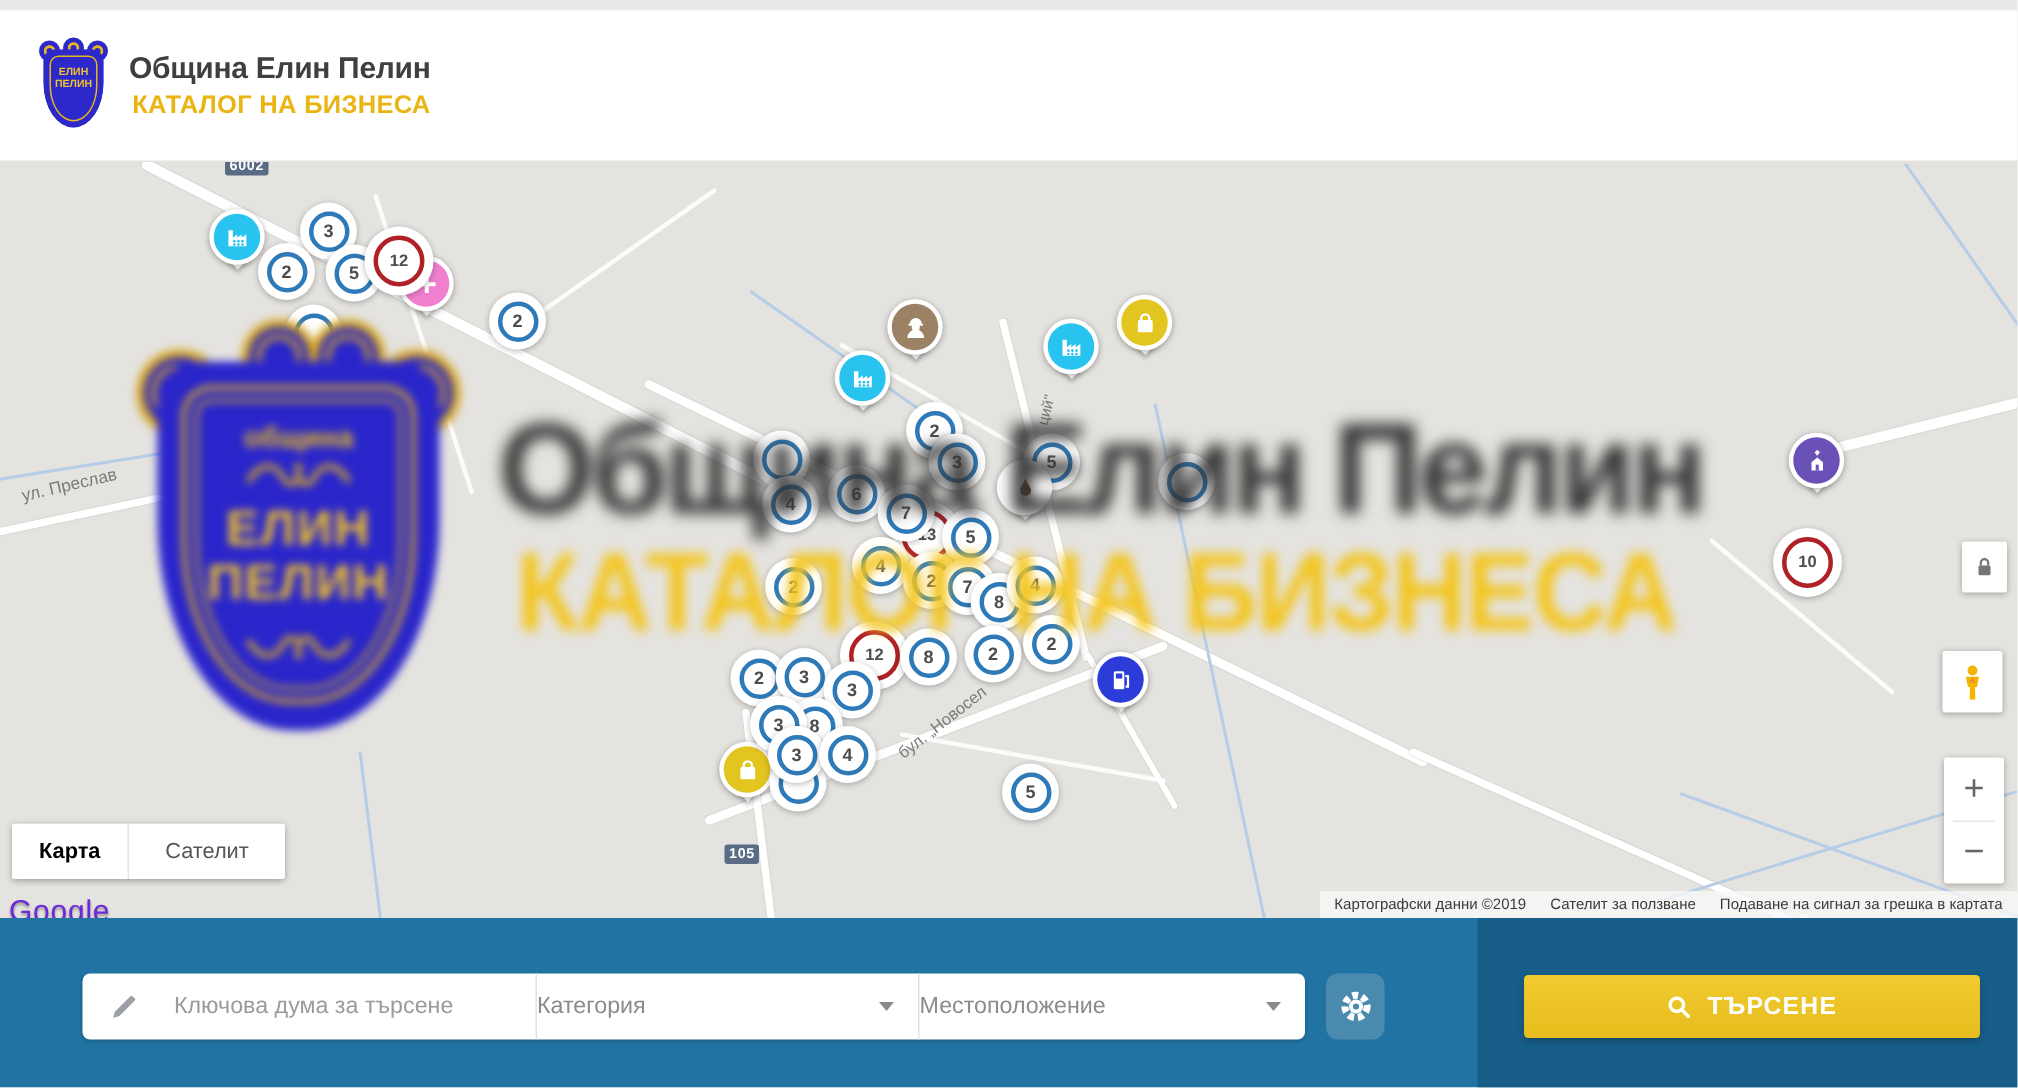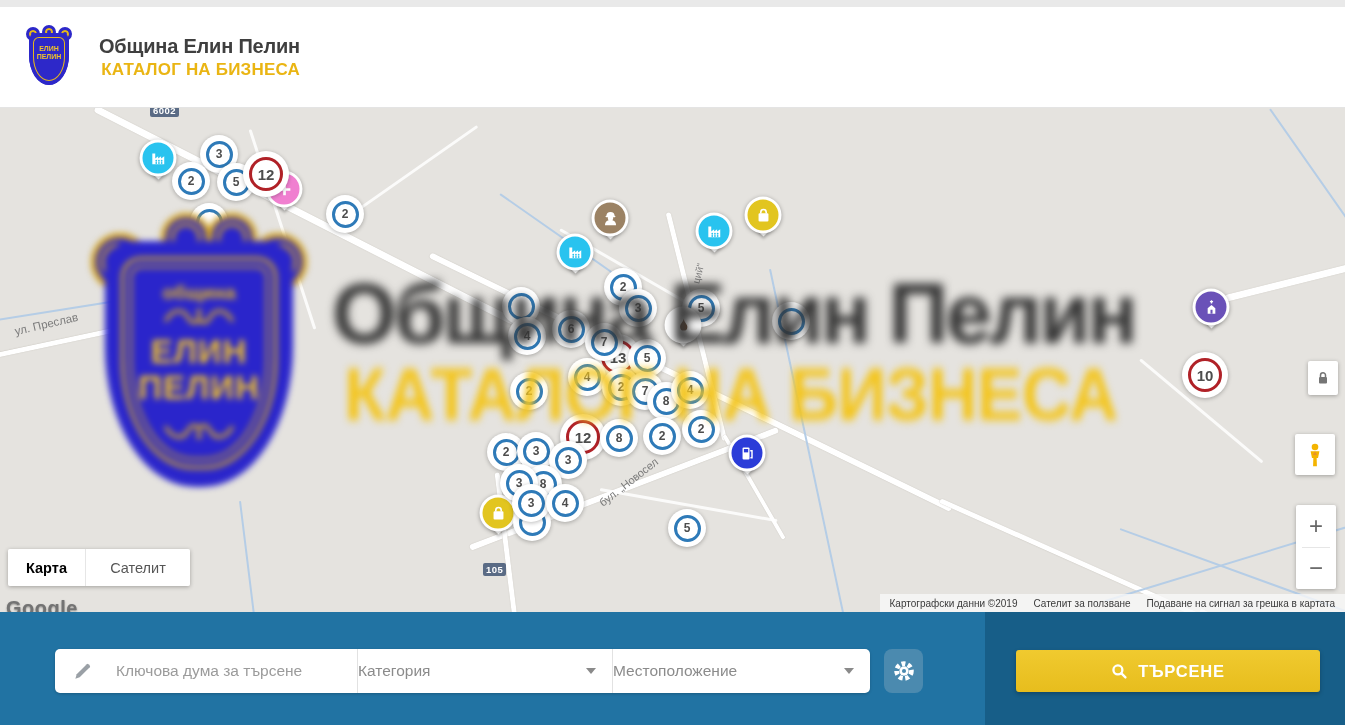--- a/index.html
+++ b/index.html
@@ -1,21 +1,21 @@
 <!DOCTYPE html>
 <html><head>
 <meta charset="utf-8">
 <style>
   * { margin:0; padding:0; box-sizing:border-box; }
   html,body { width:1345px; height:725px; font-family:"Liberation Sans", sans-serif; background:#fff; overflow:hidden; }
 
   
   .topstrip { height:7px; background:#e9e9e9; }
   .header { position:relative; height:101px; background:#fff; border-bottom:1px solid #e4e4e4; display:flex; align-items:center; padding:0 26px; box-shadow:0 1px 2px rgba(0,0,0,.04); }
-  .brand { display:flex; align-items:center; gap:27px; }
+  .brand { display:flex; align-items:center; gap:14px; }
   .crest-sm { position:relative; width:46px; height:60px; }
   .crest-sm .body { position:absolute; left:3px; top:6px; width:40px; height:52px; background:#2d28c9; border-radius:8px 8px 20px 20px / 8px 8px 30px 30px; box-shadow:inset 0 0 0 2px #2d28c9; }
   .crest-sm .frame { position:absolute; left:7px; top:10px; width:32px; height:44px; border:1px solid #e5b71c; border-radius:6px 6px 16px 16px / 6px 6px 24px 24px; }
   .crest-sm .vol { position:absolute; width:14px; height:14px; background:#2d28c9; border:3px solid #2d28c9; border-radius:50%; box-shadow:inset 0 0 0 2px #e5b71c; }
   .crest-sm .v1{left:0;top:2;} .crest-sm .v2{left:16px;top:-2px;} .crest-sm .v3{right:0;top:2;}
   .crest-sm .txt { position:absolute; left:0; top:18px; width:100%; text-align:center; color:#f0c22a; font-weight:bold; font-size:7px; line-height:8px; }
   .brand-text .l1 { font-size:20px; font-weight:bold; color:#3f3f3f; letter-spacing:-.2px; }
   .brand-text .l2 { font-size:17px; font-weight:bold; color:#eab513; letter-spacing:.2px; margin-top:2px;text-align:right; }
   .nav { margin-left:auto; display:flex; align-items:center; gap:33px; padding-right:2px; }
   .nav a { text-decoration:none; color:#2d2d2d; font-size:14.5px; font-weight:bold; letter-spacing:-.3px; white-space:nowrap; cursor:pointer; }
@@ -26,21 +26,21 @@
   .road { background:#ffffff; box-shadow:0 0 1px rgba(180,175,165,.8); }
   .mroad { background:rgba(255,255,255,.85); }
   .river { background:#b5cde6; }
   .rlabel { position:absolute; color:#7b7b7b; font-size:11px; white-space:nowrap; z-index:2; }
   .rbadge { position:absolute; background:#5a6b85; color:#fff; font-size:9.5px; font-weight:bold; text-align:center; border-radius:2px; padding:1px 3px; z-index:2; letter-spacing:.5px; }
 
   .marker-layer { position:absolute; inset:0; z-index:10; }
   .cluster { position:absolute; transform:translate(-50%,-50%); background:#fff; border-radius:50%; box-shadow:0 1px 4px rgba(0,0,0,.28); display:flex; align-items:center; justify-content:center; width:38px; height:38px; cursor:pointer; }
   .cluster .ring { width:27px; height:27px; border:3px solid #2e7ab8; border-radius:50%; background:#fff; display:flex; align-items:center; justify-content:center; font-size:12px; font-weight:bold; color:#4d4d4d; }
   .cluster.rd { width:46px; height:46px; }
-  .cluster.rd .ring { width:34px; height:34px; border:3.5px solid #b02127; font-size:15px; }
+  .cluster.rd .ring { width:34px; height:34px; border:3.5px solid #b02127; font-size:11px; }
   .pin { position:absolute; transform:translate(-50%,-50%); cursor:pointer; }
   .pin .tail { position:absolute; left:50%; top:50%; width:14px; height:14px; background:#fff; transform:translate(-50%,30%) rotate(45deg); box-shadow:2px 2px 3px rgba(0,0,0,.2); }
   .pin .head { position:relative; width:37px; height:37px; background:#fff; border-radius:50%; box-shadow:0 1px 4px rgba(0,0,0,.35); display:flex; align-items:center; justify-content:center; }
   .pin .inner { width:31px; height:31px; border-radius:50%; display:flex; align-items:center; justify-content:center; }
 
   
   .wm { position:absolute; inset:0; z-index:20; pointer-events:none; }
   .wm-title { position:absolute; left:332px; top:156px; font-size:86px; font-weight:bold; color:#333; white-space:nowrap; letter-spacing:-3px; filter:blur(5px); transform:scaleX(.97); transform-origin:left; }
   .wm-sub { position:absolute; left:344px; top:244px; font-size:74px; font-weight:bold; color:#f3c51e; white-space:nowrap; letter-spacing:-1px; filter:blur(4px); transform:scaleX(.93); transform-origin:left; }
   .crest-wm { position:absolute; left:85px; top:105px; width:228px; height:282px; filter:blur(3px); }
@@ -53,21 +53,21 @@
   .crest-wm .frame { position:absolute; left:36px; top:44px; width:156px; height:212px; border:3px solid #e0b21a; border-radius:20px 20px 72px 72px / 20px 20px 110px 110px; box-shadow:inset 0 0 0 6px #2a25cb, inset 0 0 0 8px #e0b21a; display:flex; flex-direction:column; align-items:center; padding-top:22px; }
   .crest-wm .small { color:#e8bc1c; font-weight:bold; font-size:19px; }
   .crest-wm .big { color:#f0c22a; font-weight:bold; font-size:33px; line-height:36px; letter-spacing:1px; }
 
   
   .mapctl { position:absolute; z-index:30;margin-top:12px; }
   .maptype { left:8px; top:429px; display:flex; box-shadow:0 1px 4px rgba(0,0,0,.3); border-radius:2px; overflow:hidden; }
   .maptype .bt { height:37px; background:#fff; display:flex; align-items:center; justify-content:center; font-size:14.5px; cursor:pointer; }
   .maptype .bt.map { width:78px; font-weight:bold; color:#000; border-right:1px solid #e6e6e6; }
   .maptype .bt.sat { width:104px; color:#565656; }
-  .glogo { left:6px; top:477px; color:#737373; font-size:20px; font-weight:bold; letter-spacing:.5px; text-shadow:0 1px 2px rgba(0,0,0,.4); cursor:pointer; }
+  .glogo { left:6px; top:477px; color:#6d28d9; font-size:20px; font-weight:normal; letter-spacing:.5px; text-shadow:0 1px 2px rgba(0,0,0,.4); cursor:pointer; }
   .attrib { right:0; bottom:0; height:18px; background:rgba(248,248,248,.78); display:flex; align-items:center; gap:16px; padding:0 10px; font-size:10px; color:#3a3a3a; }
   .attrib span { white-space:nowrap; }
   .ctlbox { position:absolute; background:#fff; box-shadow:0 1px 4px rgba(0,0,0,.3); border-radius:2px; display:flex; align-items:center; justify-content:center; cursor:pointer; z-index:30; }
   .lockbox { left:1308px; top:253px; width:30px; height:34px; }
   .pegbox { left:1295px; top:326px; width:40px; height:41px; }
   .zoombox { left:1296px; top:397px; width:40px; height:84px; flex-direction:column; }
   .zoombox .zb { width:40px; height:42px; display:flex; align-items:center; justify-content:center; font-size:24px; color:#666; cursor:pointer; }
   .zoombox .sep { width:28px; height:1px; background:#e6e6e6; }
 
   

